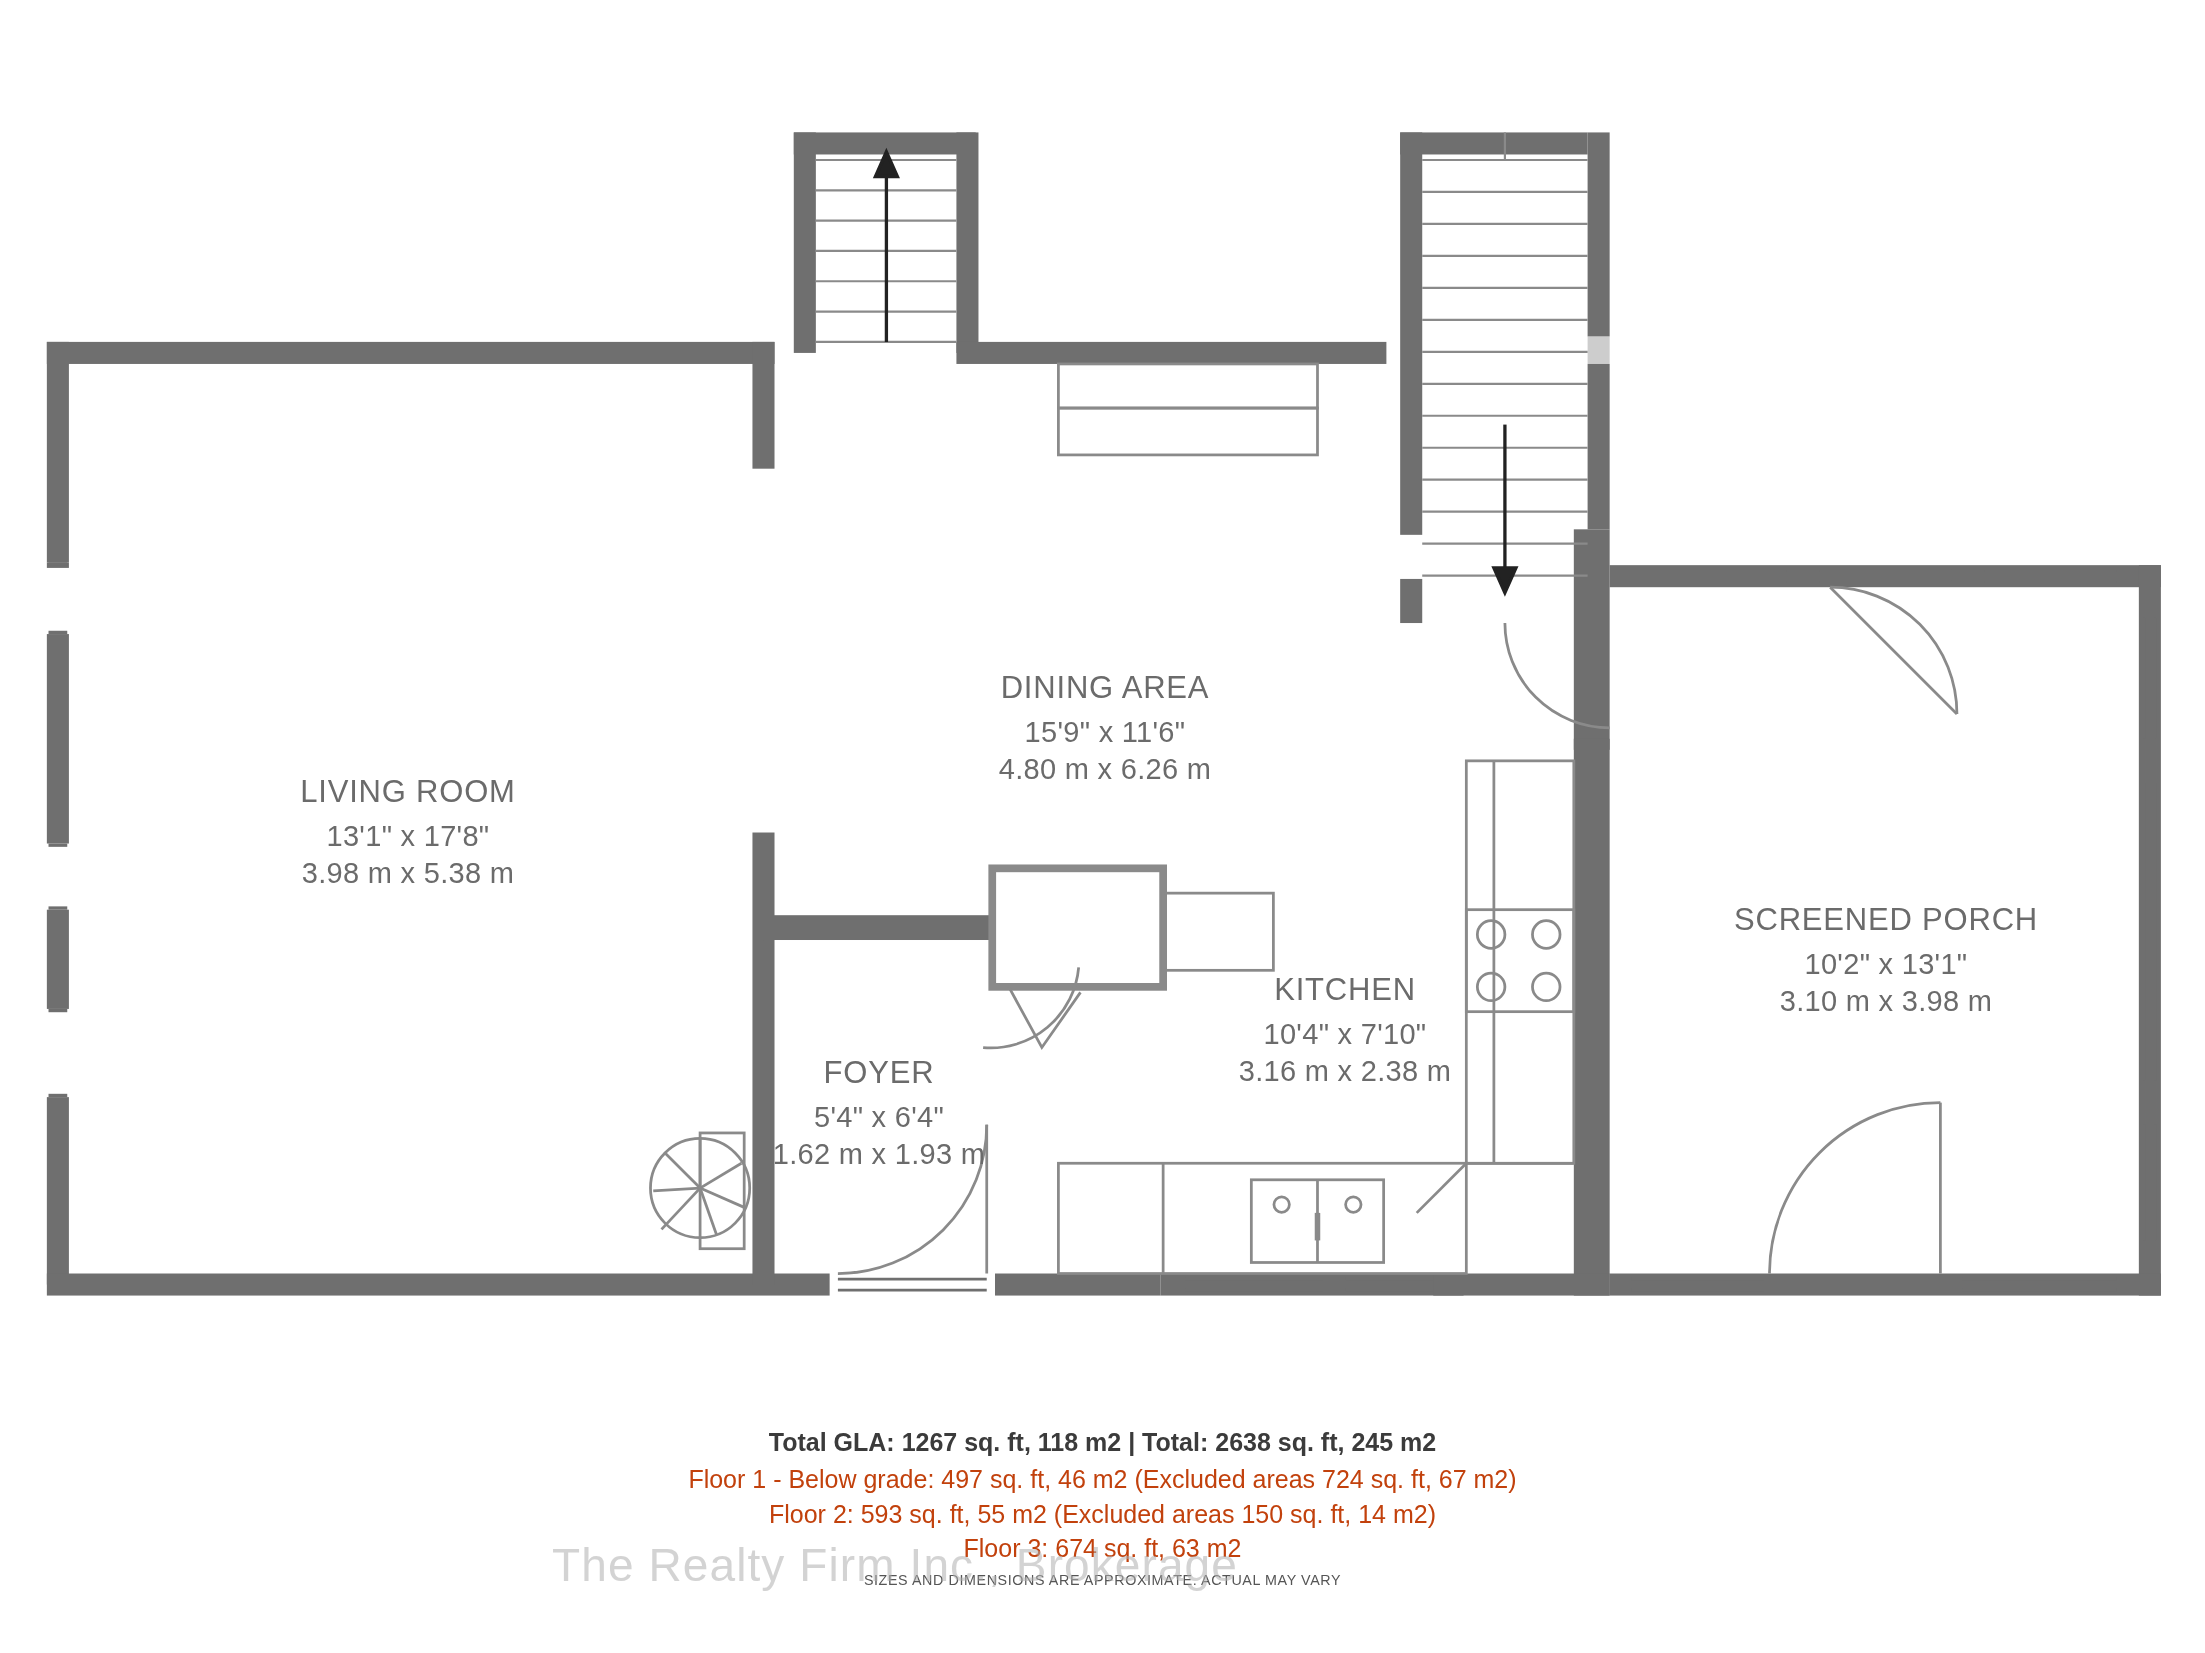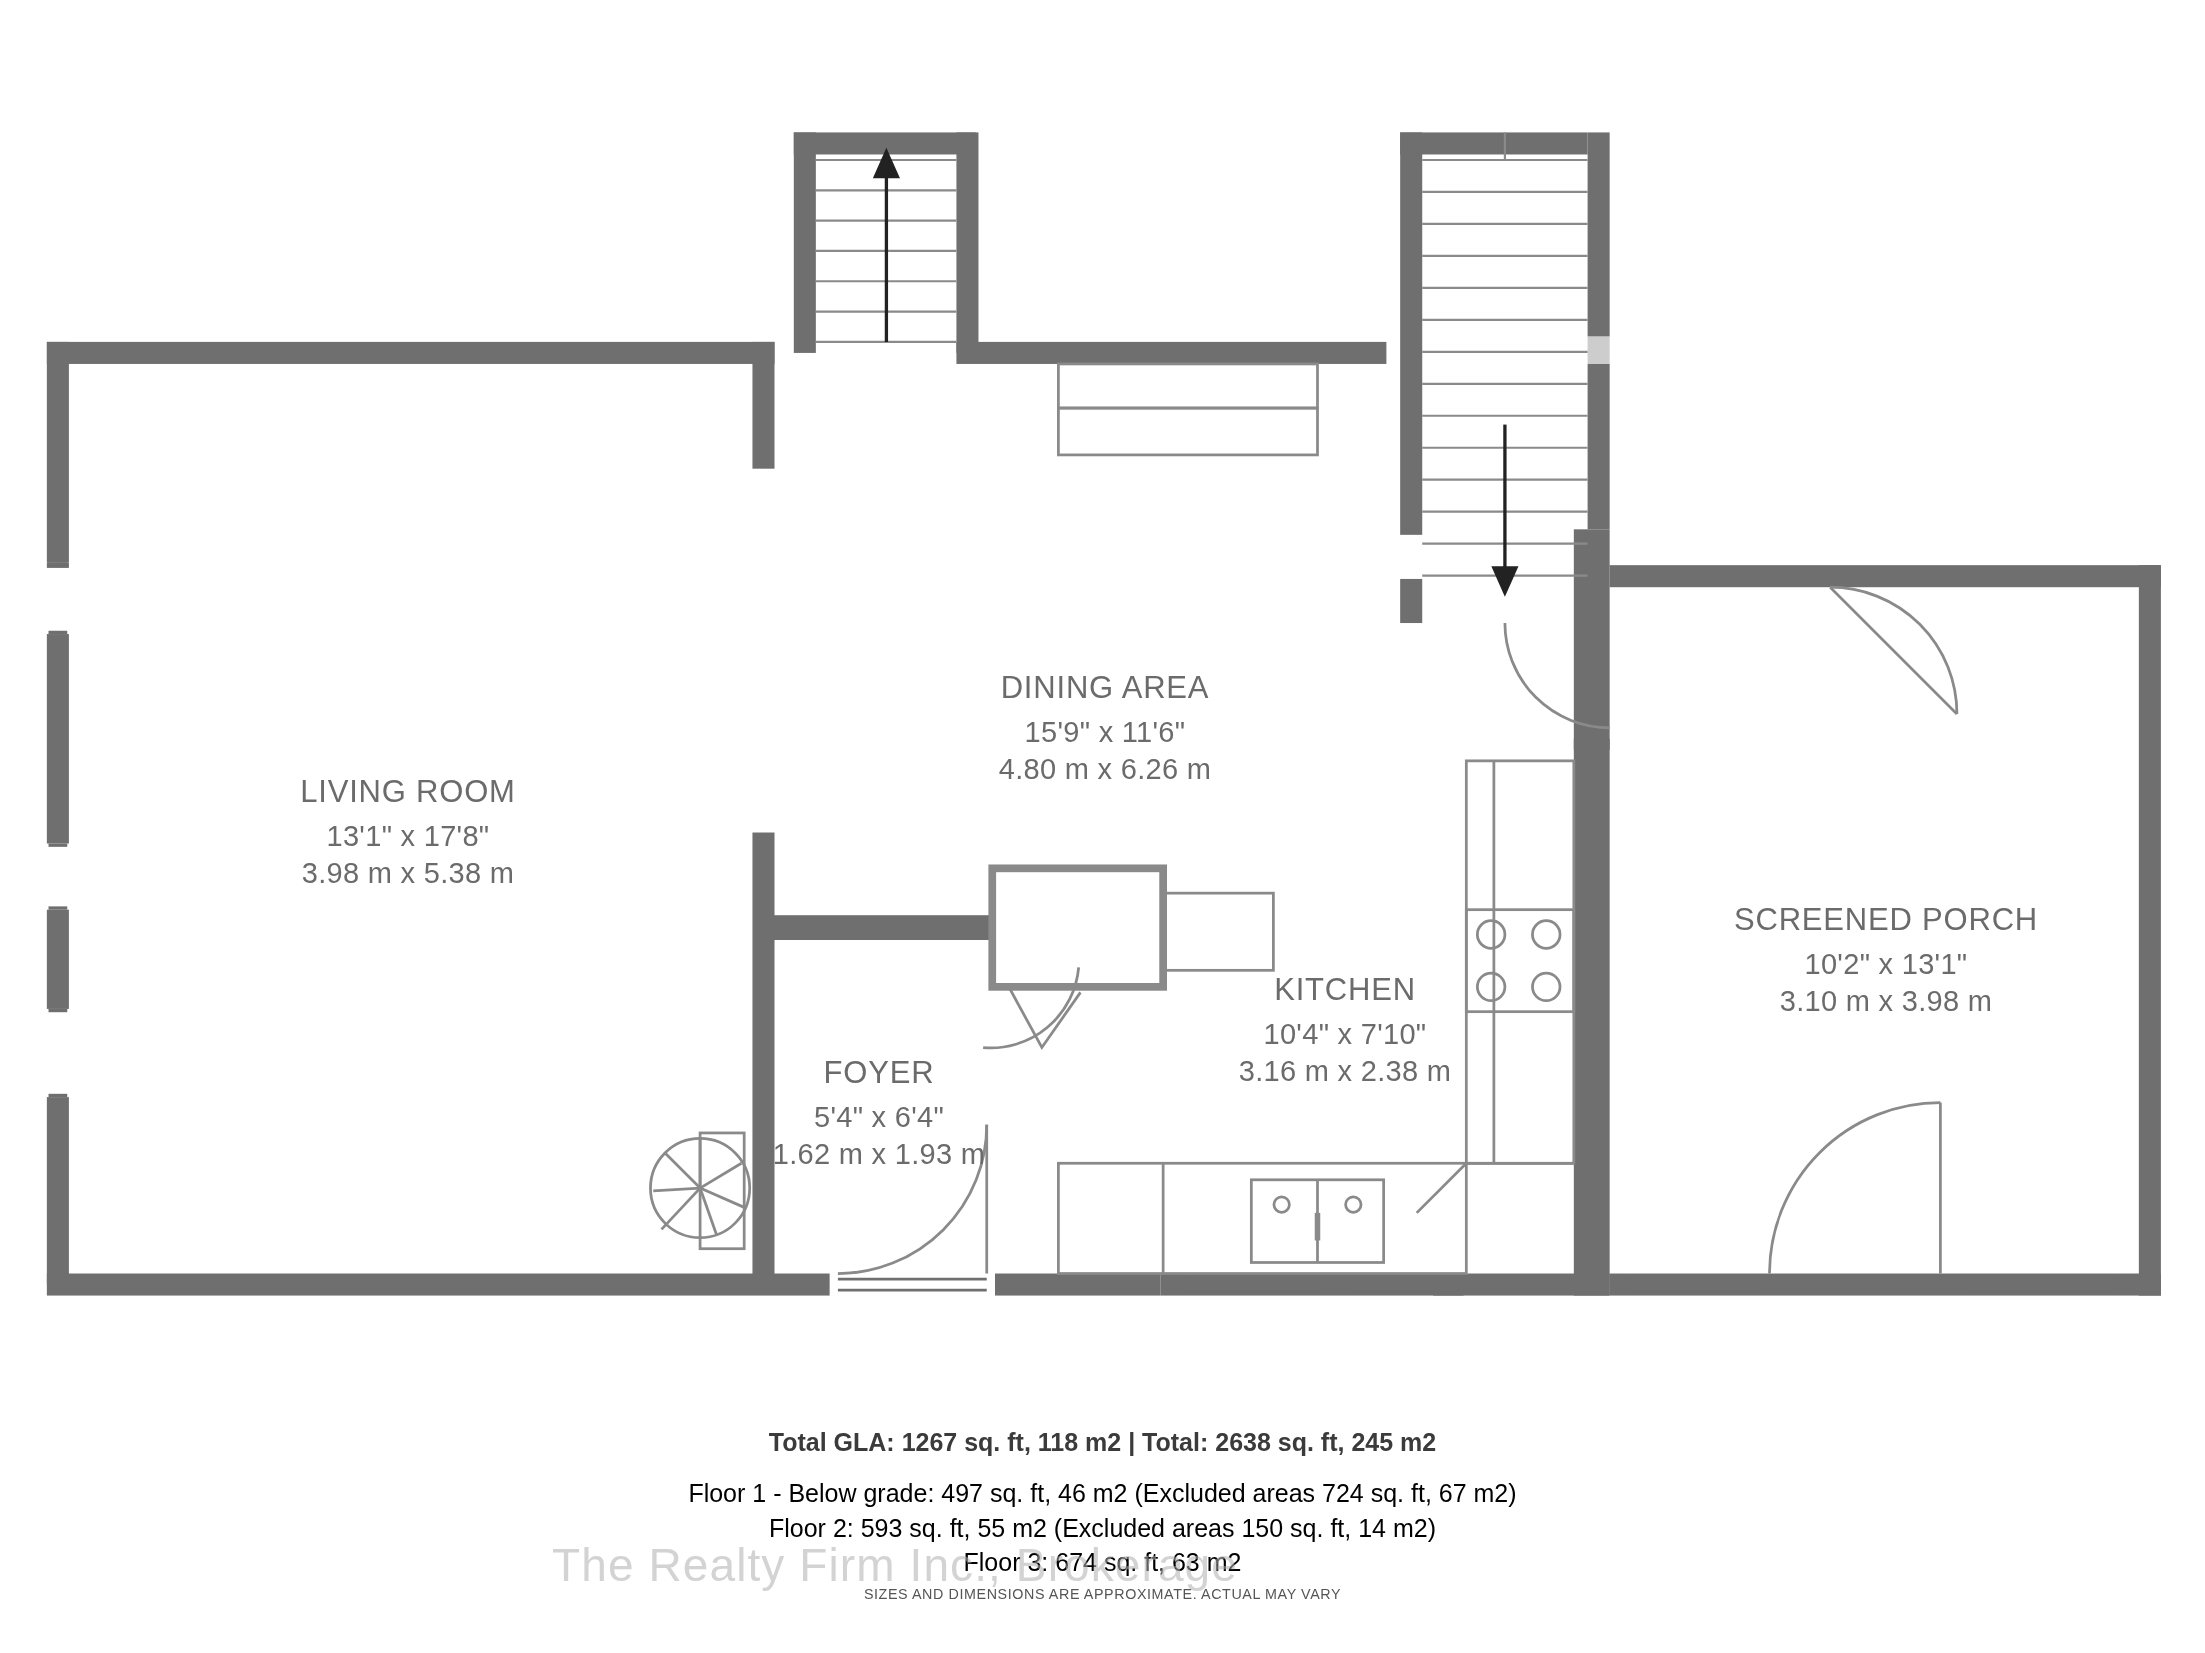--- a/index.html
+++ b/index.html
@@ -46,26 +46,26 @@
     position: absolute;
     left: 0;
     top: 1428px;
     width: 2205px;
     text-align: center;
     color: #3b3b3b;
   }
   #footer .line1 {
     font-size: 25px;
     font-weight: bold;
-    margin-bottom: 22px;
+    margin-bottom: 8px;
   }
   #footer .line {
     font-size: 25px;
     margin-bottom: 5.5px;
-    color: #000000;
+    color: #c2410c;
   }
   #footer .disclaimer {
     font-size: 14.3px;
     letter-spacing: 0.6px;
     color: #555;
     margin-top: 9px;
   }
 
   #watermark {
     position: absolute;

